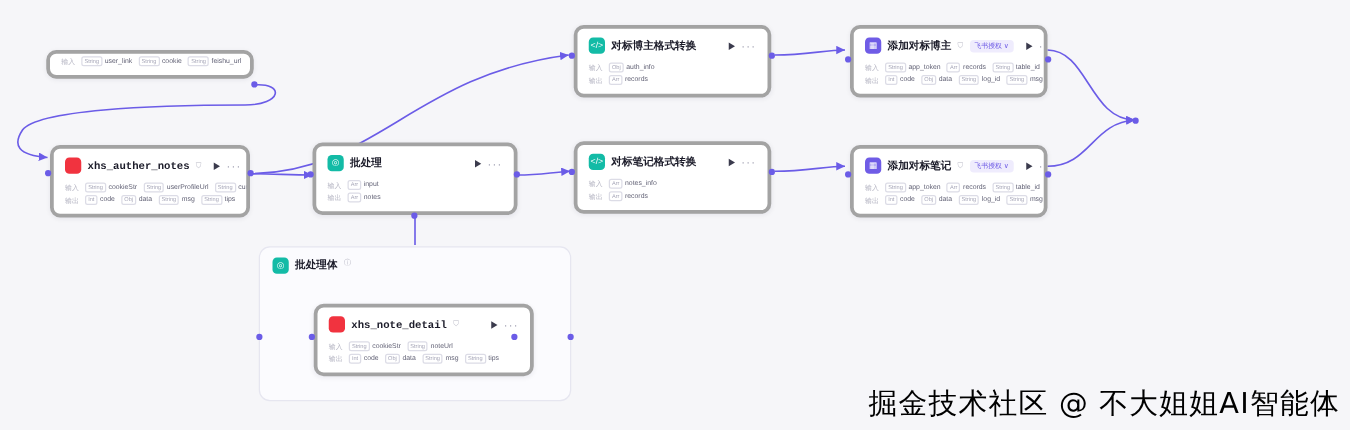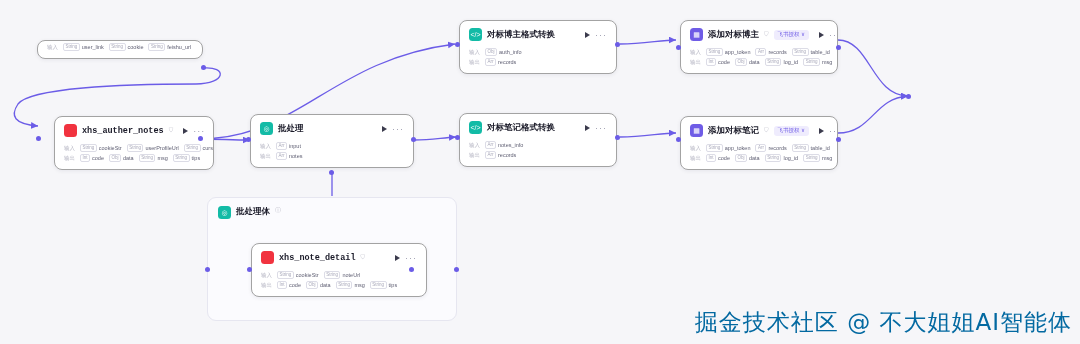--- a/index.html
+++ b/index.html
@@ -9,21 +9,21 @@
     font-family:"Liberation Sans","DejaVu Sans",sans-serif;
     position:relative;
   }
   #canvas{position:absolute;inset:0;background:#f6f6f9;}
   #edges{position:absolute;left:0;top:0;width:1080px;height:344px;pointer-events:none;}
 
   
   .node{
     position:absolute;
     background:#ffffff;
-    border:1px solid #a3a3a3;
+    border:3px solid #a3a3a3;
     border-radius:8px;
     box-shadow:0 1px 4px rgba(20,20,60,.07);
     box-sizing:border-box;
     overflow:hidden;
   }
   .node .hdr{
     display:flex;align-items:center;gap:5px;
     padding:7px 9px 5px 9px;
   }
   .nicon{
@@ -61,21 +61,21 @@
     border-radius:9px;
     box-sizing:border-box;
   }
   .loopbox .lhdr{display:flex;align-items:flex-start;gap:5px;padding:8px 10px;}
 
   
   .port{position:absolute;width:5px;height:5px;border-radius:50%;background:#6b5ce7;}
 
   .watermark{
     position:absolute;right:8px;bottom:6px;
-    font-size:23px;color:#0369a1;
+    font-size:23px;color:#000000;
     font-family:"DejaVu Sans",sans-serif;
     white-space:nowrap;letter-spacing:1px;
   }
 </style>
 </head>
 <body>
 
 <div id="canvas">
 
   <svg id="edges" viewBox="0 0 1080 344">
@@ -124,21 +124,21 @@
           </span>
         <span class="chip">
             <span class="tg">String</span>
             <span>feishu_url</span>
           </span>
       </div>
     </div>
   </div>
   <div class="port" style="left:201px;top:65px;"></div>
 
-  <div class="node" style="left:54px;top:116px;width:160px;text-align:right;">
+  <div class="node" style="left:40px;top:116px;width:160px;text-align:right;">
     <div class="hdr">
       <span class="nicon ic-xhs"></span>
       <span class="ttl mono">xhs_auther_notes</span>
       <span class="mini">⛉</span>
       <span class="hdr-sp"></span>
       <span class="play"></span>
       <span class="dots">···</span>
     </div>
     <div class="body">
       <div class="row">

